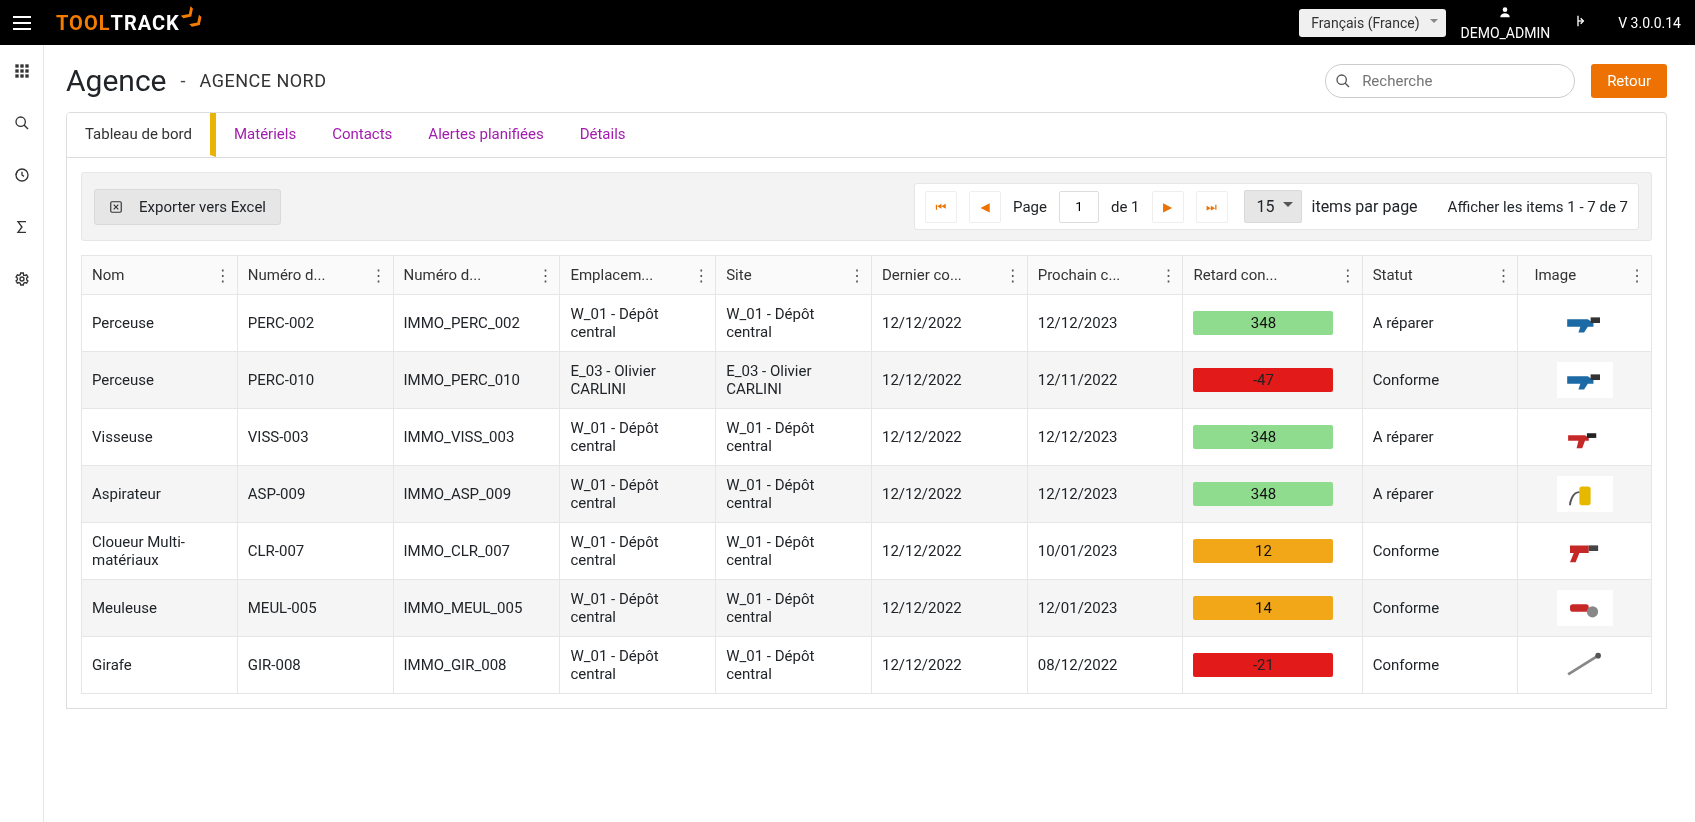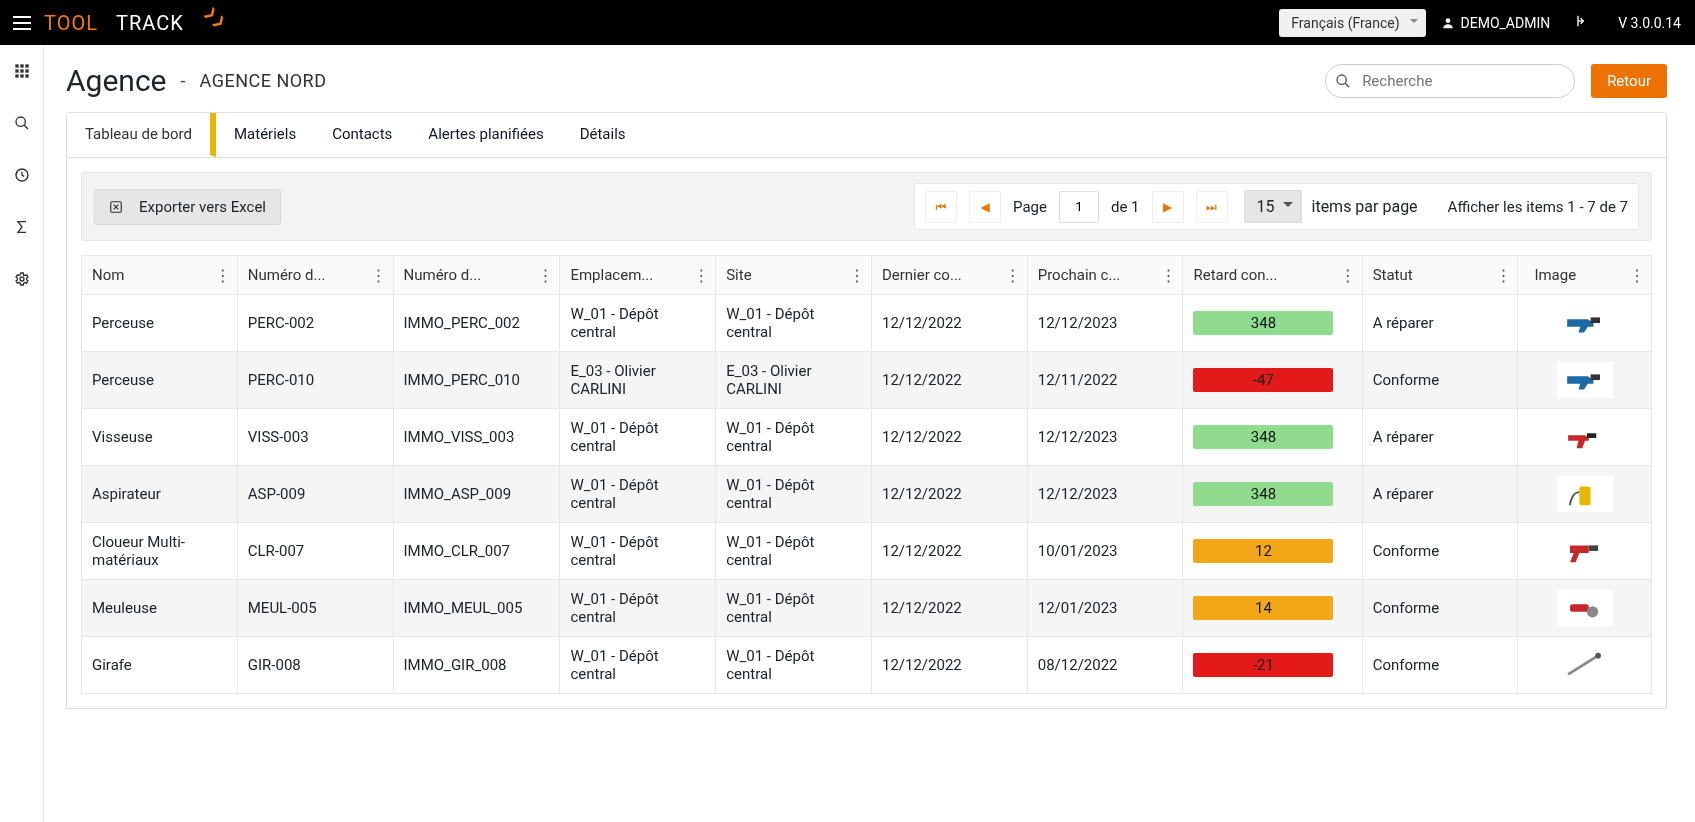--- a/index.html
+++ b/index.html
@@ -3,29 +3,29 @@
 <meta charset="utf-8">
 <style>
 * { box-sizing: border-box; margin: 0; padding: 0; font-family: -apple-system, BlinkMacSystemFont, "Segoe UI", Roboto, Arial, sans-serif; }
 body { background: #fff; color: #212529; overflow-x: hidden; }
 
 
 .topbar { background: #000; height: 45px; display: flex; align-items: center; color: #fff; padding: 0 14px 0 0; }
 .topbar .menu-btn { width: 44px; height: 45px; display:flex; align-items:center; justify-content:center; cursor:pointer;}
 .menu-icon { width:18px; height:14px; display:flex; flex-direction:column; justify-content:space-between;}
 .menu-icon span { height:2px; background:#fff; display:block;}
-.logo { display:flex; align-items:baseline; font-weight:400; letter-spacing:1px; font-size:20px; gap:18px;}
+.logo { display:flex; align-items:baseline; font-weight:700; letter-spacing:1px; font-size:20px; margin-left:12px;}
 .logo .tool { color:#f57c00; }
 .logo .track { color:#fff; }
 .logo .wifi { color:#f57c00; font-size:13px; position:relative; top:-8px; margin-left:2px; transform:rotate(45deg); display:inline-block;}
 .topbar .spacer { flex:1; }
 .lang-sel { background:#f0f0f0; color:#333; padding:6px 26px 6px 12px; border-radius:3px; position:relative; margin-right:15px; cursor:pointer; font-size:14px;}
 .lang-sel::after { content:""; position:absolute; right:8px; top:50%; transform:translateY(-50%); border:4px solid transparent; border-top-color:#888;}
 .user-area { display:flex; align-items:center; gap:22px; font-size:14px; }
-.user-area .user { display:flex; align-items:center; gap:6px;}
+.user-area .user { display:flex; align-items:center; gap:6px;flex-direction:column;}
 .user-area .logout { cursor:pointer; }
 .user-area .version { margin-left:8px;}
 
 
 .sidebar { position:fixed; left:0; top:45px; bottom:0; width:44px; background:#fff; border-right:1px solid #e6e6e6; display:flex; flex-direction:column; align-items:center; padding-top:14px; gap:28px; }
 .sidebar .sb-item { width:24px; height:24px; display:flex; align-items:center; justify-content:center; cursor:pointer; color:#333; }
 
 .main { margin-left:44px; padding: 18px 28px 30px 22px; }
 
 
@@ -34,21 +34,21 @@
 .title-row .sep { margin:0 14px; font-size:18px; color:#444;}
 .title-row .agency { font-size:18px; color:#333; letter-spacing:.5px;}
 .title-row .right { margin-left:auto; display:flex; align-items:center; gap:16px;}
 .search-field { position:relative; }
 .search-field input { width:250px; height:34px; padding:4px 12px 4px 36px; border:1px solid #ccc; border-radius:17px; font-size:15px; outline:none; }
 .search-field svg { position:absolute; left:10px; top:50%; transform:translateY(-50%); }
 .btn-return { background:#ed7203; color:#fff; border:none; border-radius:3px; padding:8px 16px; font-size:15px; cursor:pointer; }
 
 
 .tabs { display:flex; margin-top:14px; border-bottom:1px solid #ddd; border-left:1px solid #ddd; border-right:1px solid #ddd; border-top:1px solid #ddd; border-radius:4px 4px 0 0; overflow:hidden; }
-.tab { padding:12px 18px; font-size:15px; cursor:pointer; color:#0f172a; background:#fff;}
+.tab { padding:12px 18px; font-size:15px; cursor:pointer; color:#a21caf; background:#fff;}
 .tab.active { color:#333; border-right:6px solid #eab308; background:#fff; border-bottom:2px solid #fff; position:relative; }
 .tab:not(.active){}
 .tab + .tab { }
 
 
 .panel { border:1px solid #ddd; border-top:none; padding:14px; }
 .toolbar { background:#f3f3f3; border:1px solid #e6e6e6; border-radius:3px; padding:10px 12px; display:flex; align-items:center; gap:18px; margin-bottom:14px;}
 .export-btn { display:inline-flex; align-items:center; gap:16px; background:#e6e6e6; border:1px solid #d9d9d9; padding:8px 14px; border-radius:3px; cursor:pointer; font-size:15px;}
 .pager-group { margin-left:auto; display:flex; align-items:center; gap:12px; border:1px solid #e6e6e6; background:#fff; padding:6px 10px; border-radius:3px;}
 .pg-btn { width:32px; height:32px; border:1px solid #eee; background:#fff; display:flex; align-items:center; justify-content:center; color:#ed7203; border-radius:2px; cursor:pointer; font-size:12px;}

